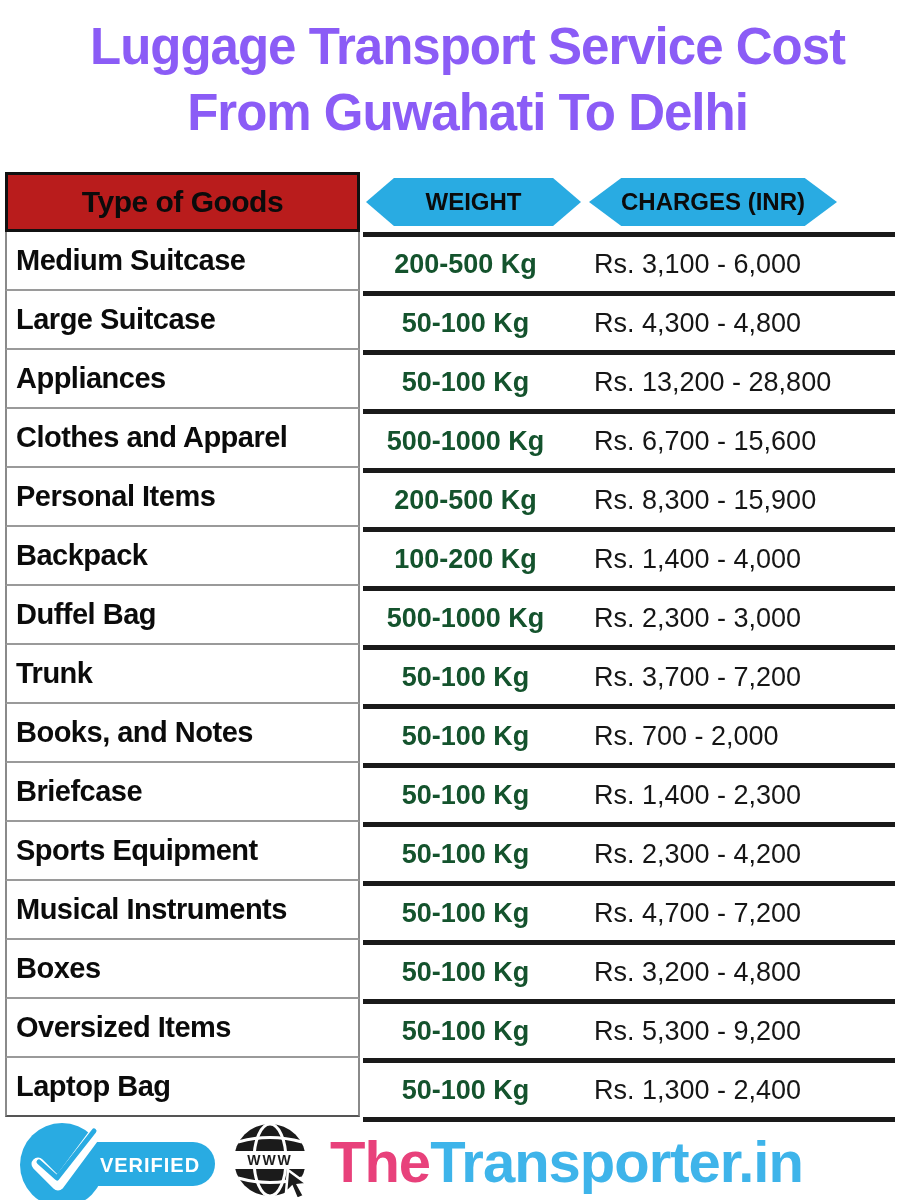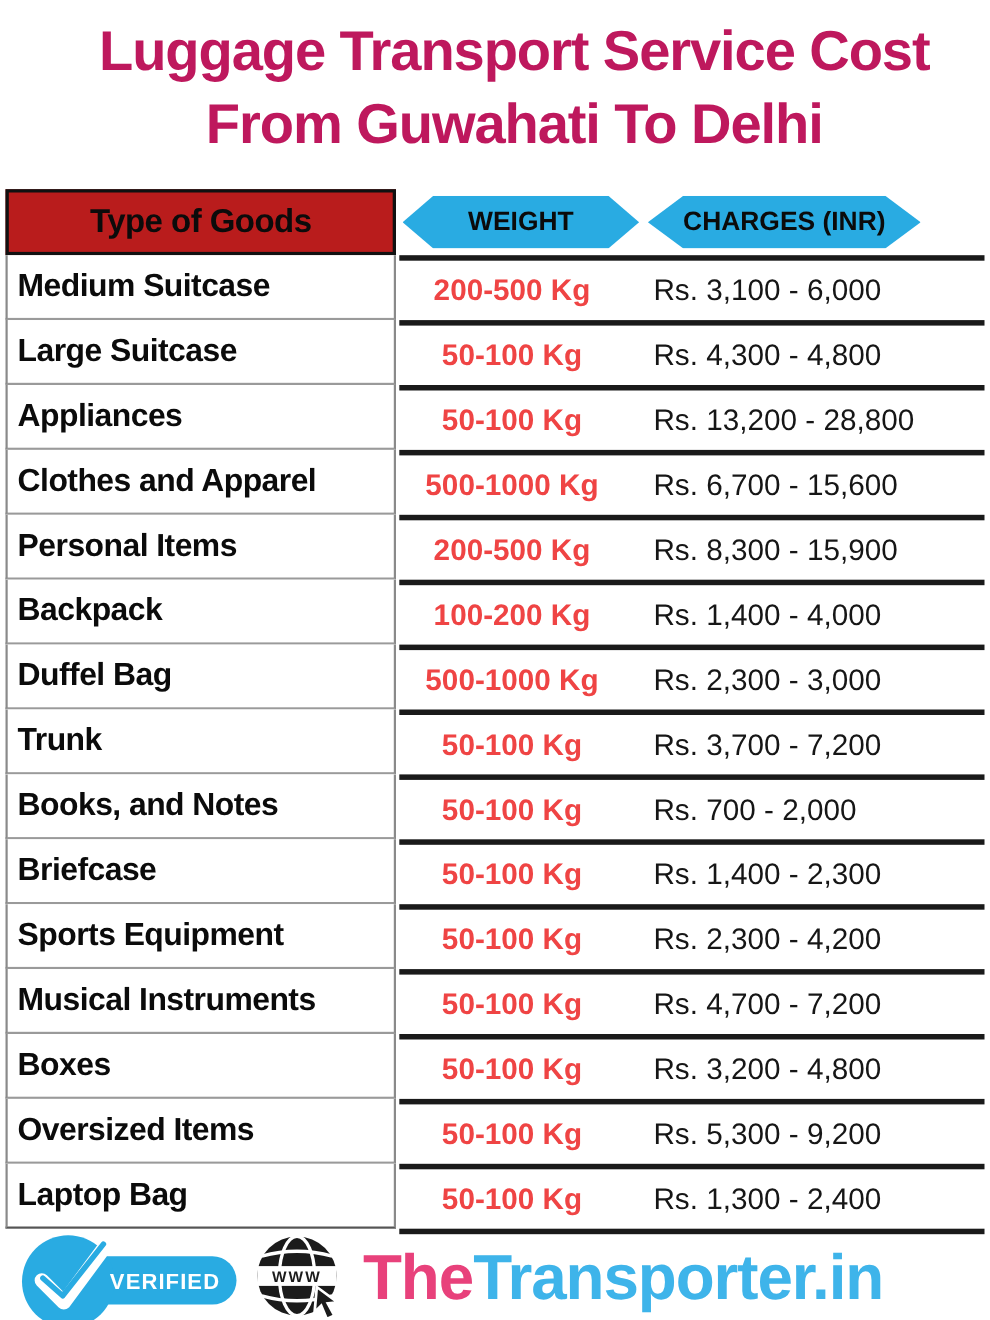--- a/index.html
+++ b/index.html
@@ -11,21 +11,21 @@
     background: #ffffff;
     overflow: hidden;
     font-family: "Liberation Sans", sans-serif;
   }
   
   .title {
     position: absolute;
     top: 14px; left: 0; right: 0;
     text-align: center;
     font-weight: bold;
-    color: #be185d;
+    color: #8b5cf6;
     font-size: 51px;
     line-height: 66px;
     letter-spacing: -1px;
     padding-left: 35px;
   }
   
   .goods-col {
     position: absolute;
     left: 5px; top: 172px;
     width: 355px;
@@ -91,21 +91,21 @@
     border-top: 5px solid #1a1a1a;
     display: flex;
     align-items: center;
   }
   .weight {
     width: 185px;
     margin-left: 10px;
     text-align: center;
     font-weight: bold;
     font-size: 27px;
-    color: #ef4444;
+    color: #14532d;
     white-space: nowrap;
   }
   .charges {
     margin-left: 36px;
     font-size: 27px;
     font-weight: normal;
     color: #161616;
     white-space: nowrap;
   }
   

